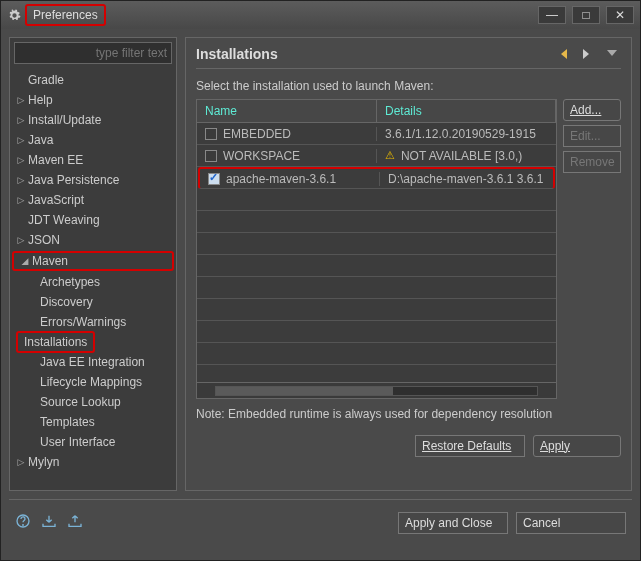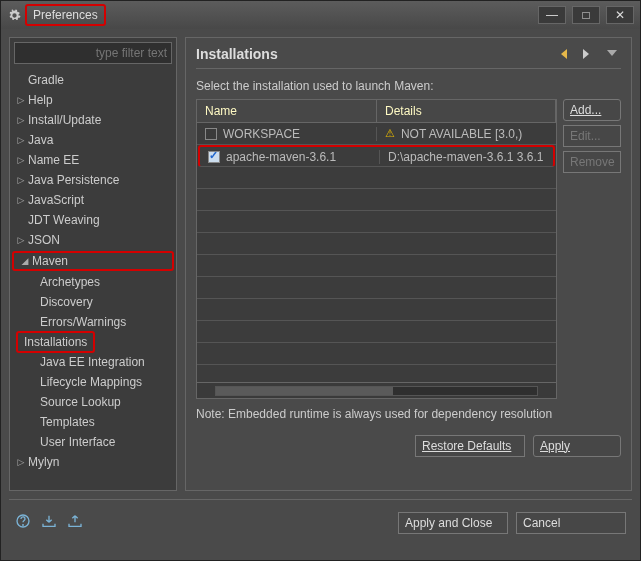--- a/index.html
+++ b/index.html
@@ -28,21 +28,21 @@
 .content { flex: 1; background: #4a4a4a; border: 1px solid #666; padding: 8px 10px; display: flex; flex-direction: column; position: relative; }
 .content-header { display: flex; align-items: center; padding-bottom: 6px; border-bottom: 1px solid #666; }
 .content-header h2 { color: #ddd; font-size: 14px; font-weight: 600; flex: 1; }
 .navbtn { width: 18px; height: 16px; margin-left: 4px; cursor: pointer; display: inline-flex; align-items: center; justify-content: center; }
 
 .desc { color: #ccc; margin: 10px 0 6px; }
 
 .tablewrap { display: flex; gap: 6px; }
 .tablebox { flex: 1; border: 1px solid #666; background: #3c3c3c; height: 300px; display: flex; flex-direction: column; }
 .thead { display: flex; background: #474747; border-bottom: 1px solid #666; }
-.th { padding: 4px 8px; color: #fef9c3; border-right: 1px solid #666; }
+.th { padding: 4px 8px; color: #5eead4; border-right: 1px solid #666; }
 .th.name { width: 180px; }
 .th.details { flex: 1; }
 .tbody { overflow: auto; }
 .tr { display: flex; height: 22px; align-items: center; border-bottom: 1px solid #555; }
 .tr.empty { border-bottom: 1px solid #555; }
 .td { padding: 0 8px; color: #bbb; overflow: hidden; text-overflow: ellipsis; white-space: nowrap; display: flex; align-items: center; gap: 6px; }
 .td.name { width: 180px; border-right: 1px solid #555; }
 .td.details { flex: 1; }
 .chk { width: 12px; height: 12px; border: 1px solid #888; display: inline-block; background: #3a3a3a; flex-shrink: 0; }
 .chk.checked { background: #cde; position: relative; }
@@ -100,21 +100,21 @@
         <div class="tree-item">
             <span class="arrow">▷</span>
             <span class="lbl">Install/Update</span>
           </div>
         <div class="tree-item">
             <span class="arrow">▷</span>
             <span class="lbl">Java</span>
           </div>
         <div class="tree-item">
             <span class="arrow">▷</span>
-            <span class="lbl">Name EE</span>
+            <span class="lbl">Maven EE</span>
           </div>
         <div class="tree-item">
             <span class="arrow">▷</span>
             <span class="lbl">Java Persistence</span>
           </div>
         <div class="tree-item">
             <span class="arrow">▷</span>
             <span class="lbl">JavaScript</span>
           </div>
         <div class="tree-item">
@@ -187,20 +187,27 @@
 
       <div class="desc">Select the installation used to launch Maven:</div>
 
       <div class="tablewrap">
         <div class="tablebox">
           <div class="thead">
             <div class="th name">Name</div>
             <div class="th details">Details</div>
           </div>
           <div class="tbody" style="flex:1;">
+            <div class="tr">
+              <div class="td name">
+                  <span class="chk"></span>
+                  <span>EMBEDDED</span>
+                </div>
+              <div class="td details">3.6.1/1.12.0.20190529-1915</div>
+            </div>
             <div class="tr">
               <div class="td name">
                   <span class="chk"></span>
                   <span>WORKSPACE</span>
                 </div>
               <div class="td details">
                   <span class="warn">⚠</span>
                   <span>NOT AVAILABLE [3.0,)</span>
                 </div>
             </div>

